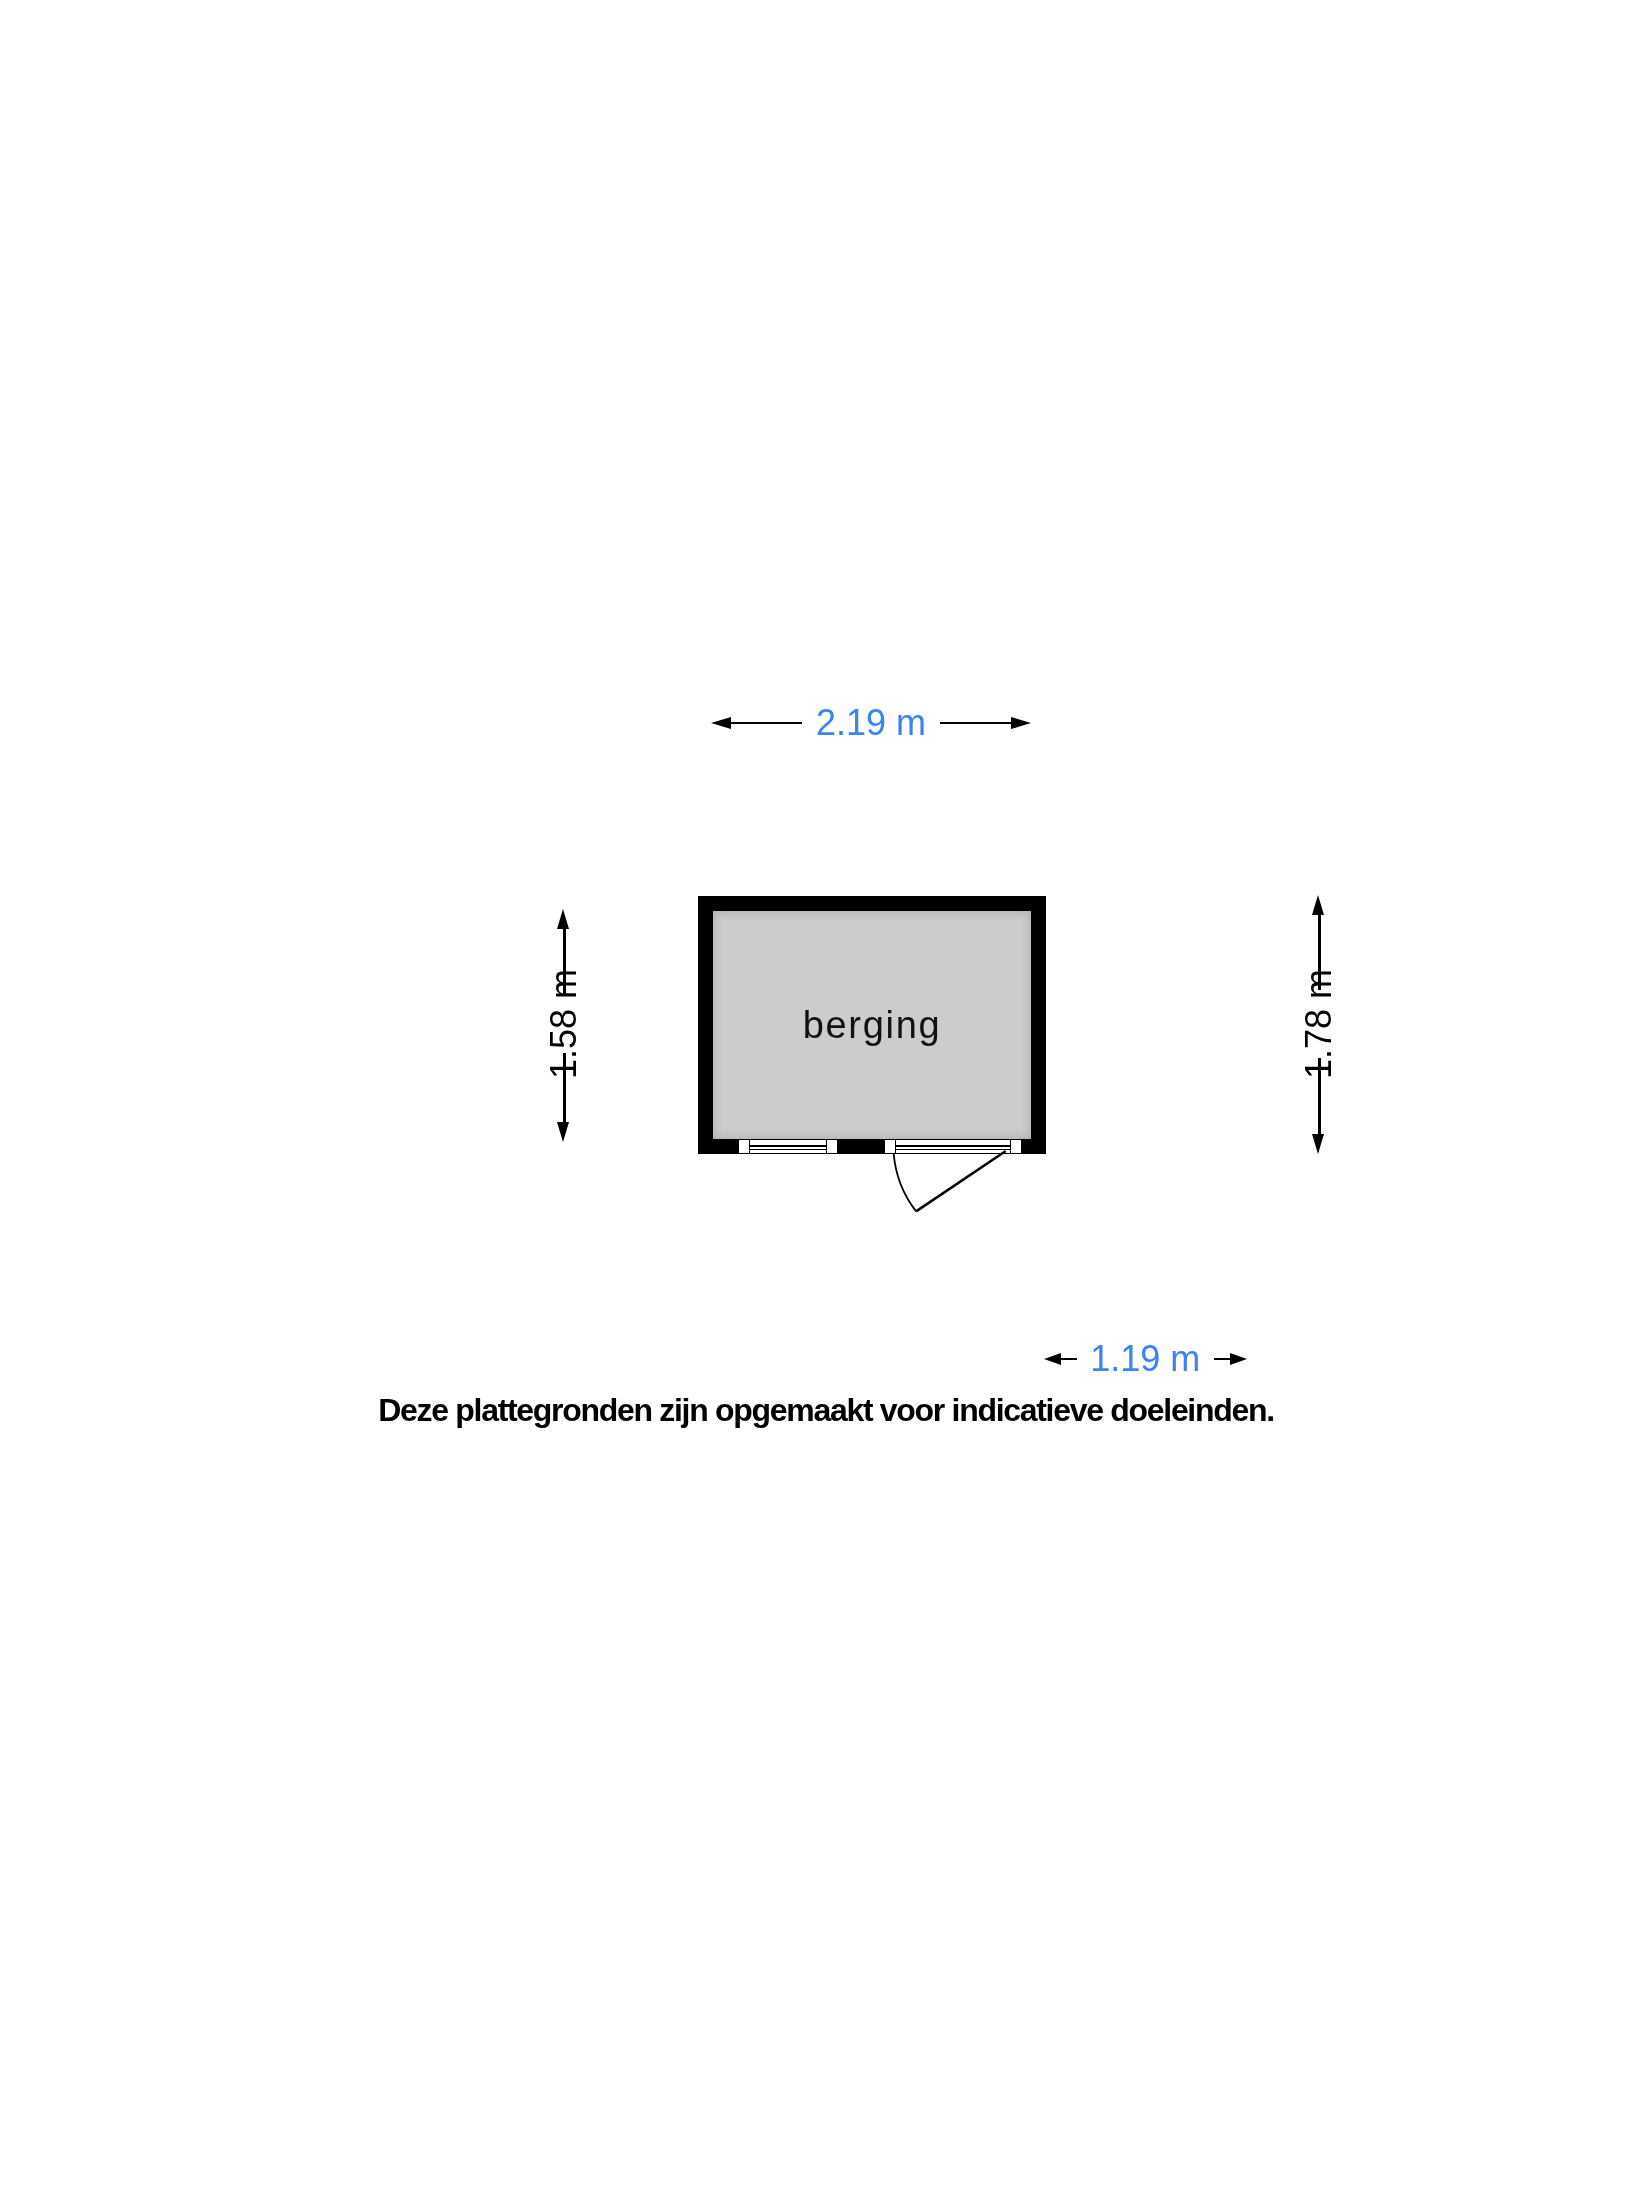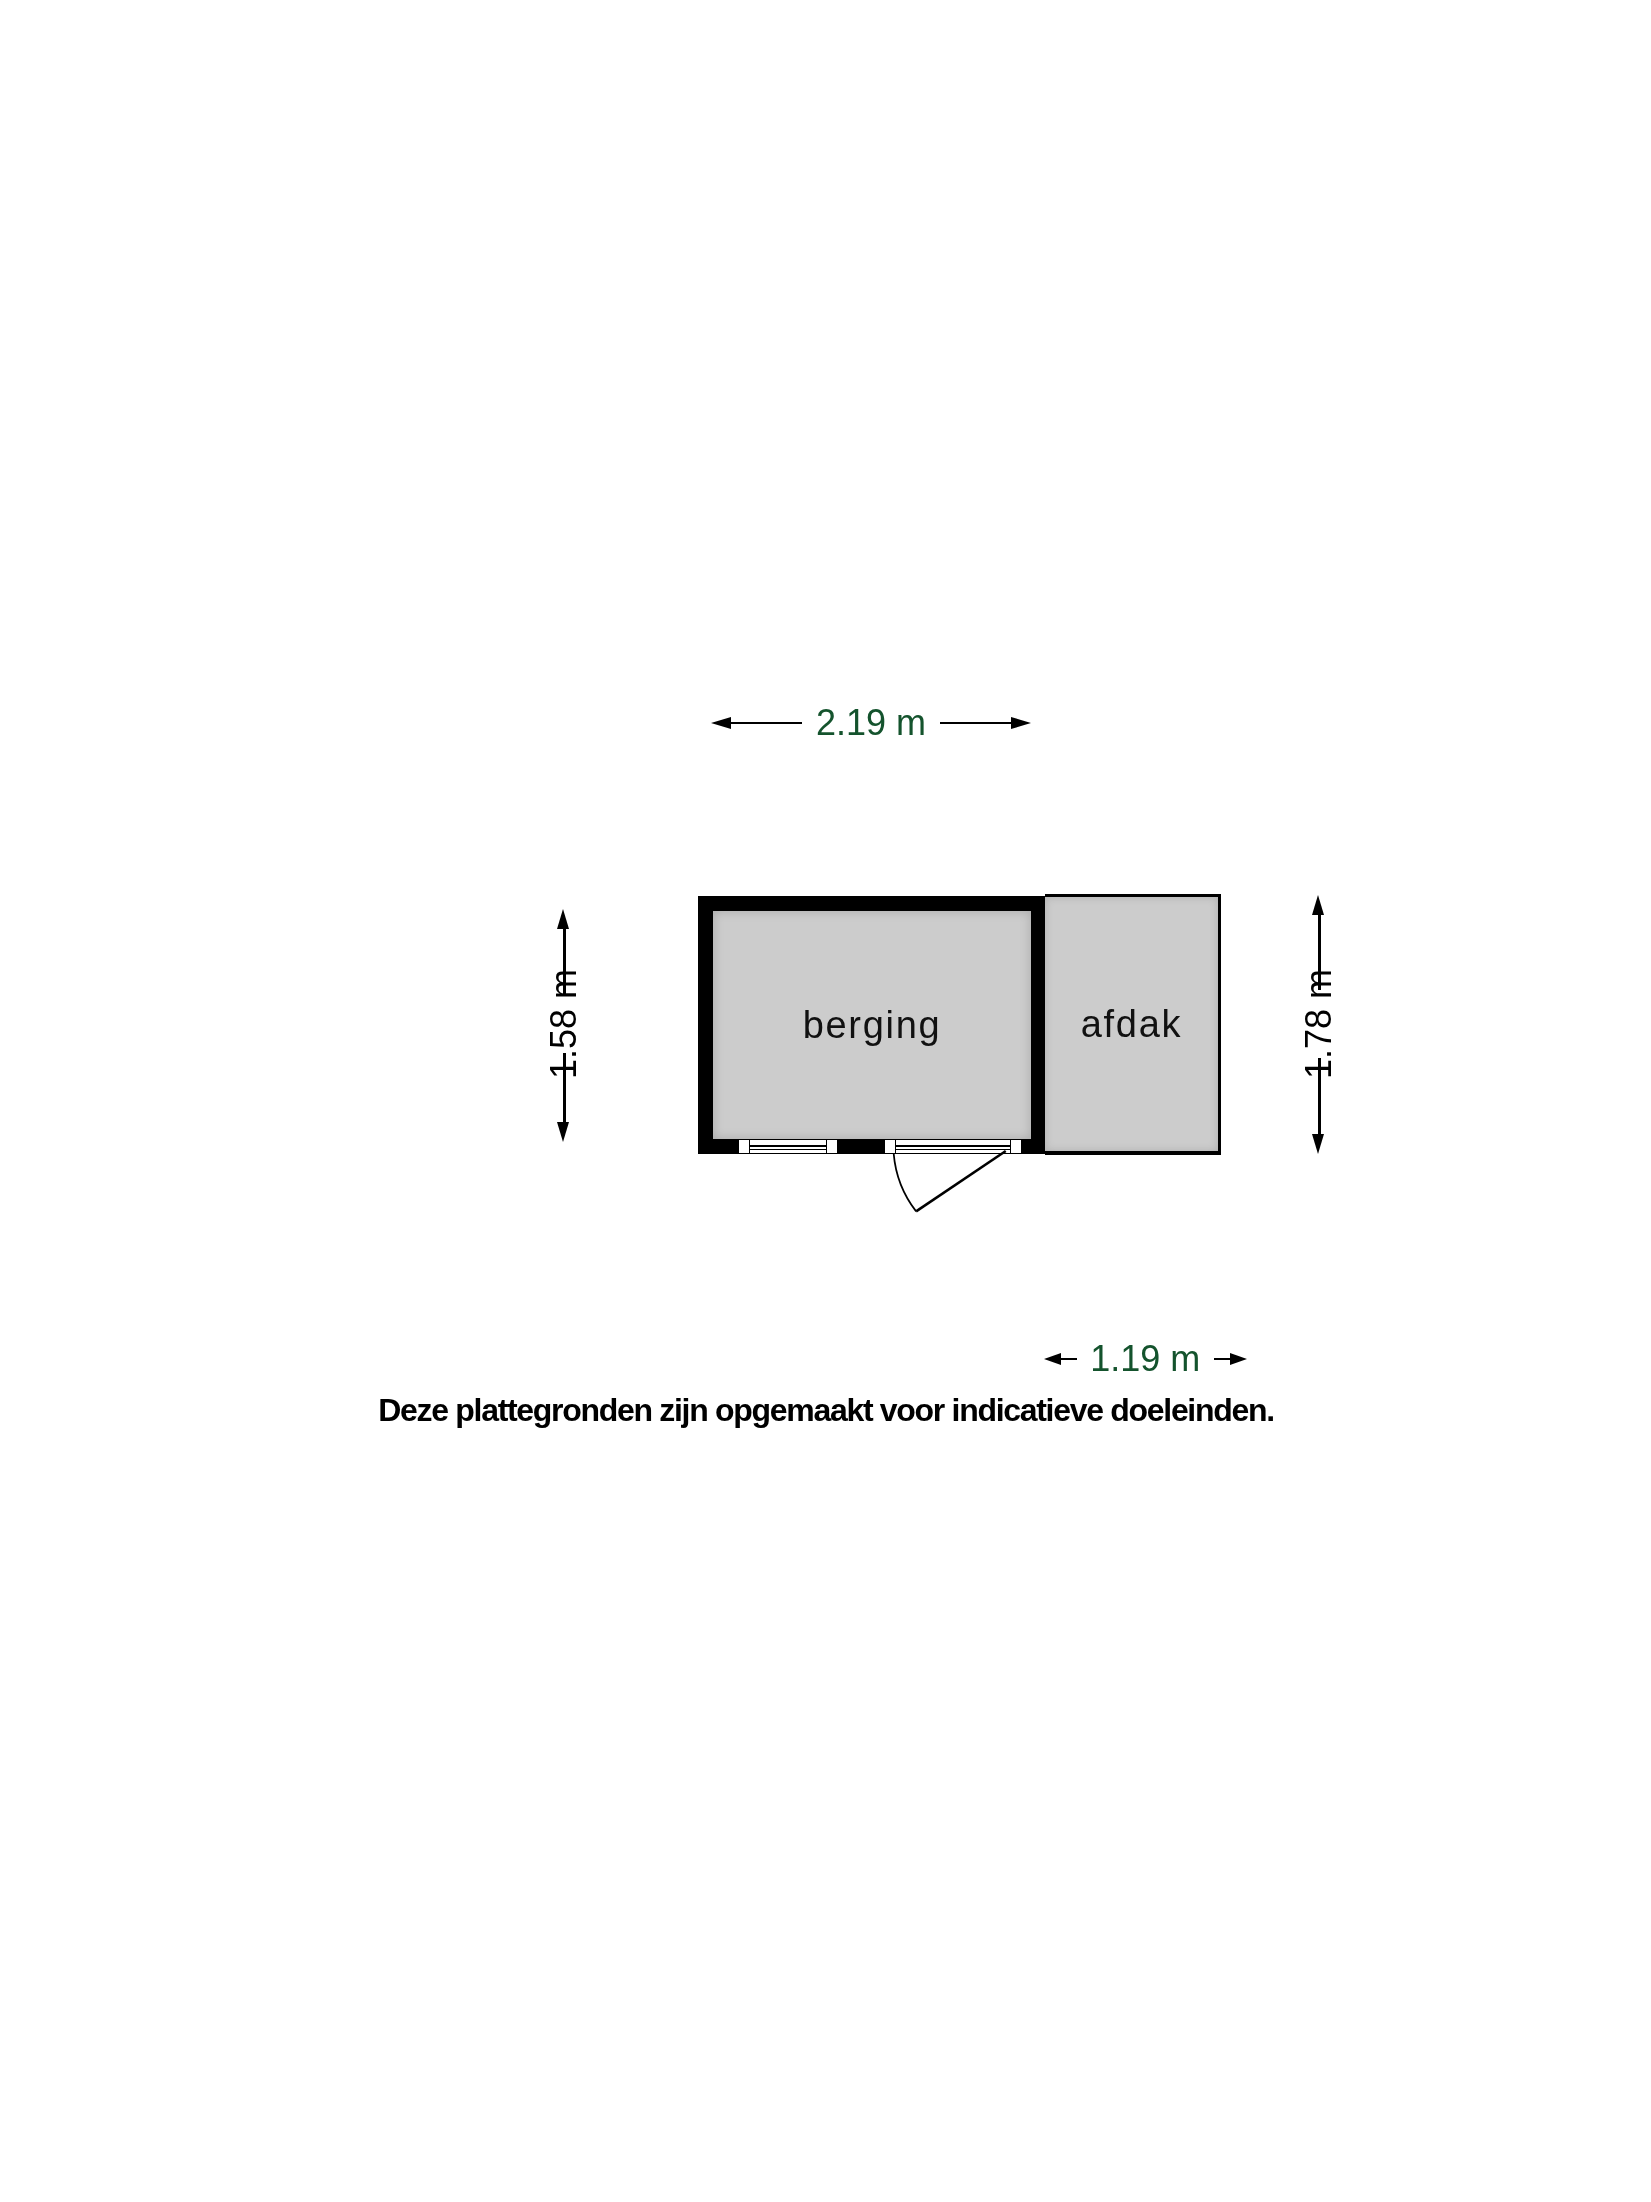--- a/index.html
+++ b/index.html
@@ -7,21 +7,21 @@
     position:relative;
     width:1652px;height:2203px;
     background:#ffffff;
     font-family:"Liberation Sans", sans-serif;
     overflow:hidden;
   }
   
   .dim-h{position:absolute;display:flex;align-items:center;height:38px;}
   .dim-h .dline{flex:1;height:2.6px;background:#000;}
   .dim-label{
-    font-size:36px;color:#14532d;white-space:nowrap;padding:0 13.8px;line-height:1;
+    font-size:36px;color:#3b82f6;white-space:nowrap;padding:0 13.8px;line-height:1;
   }
   .arr{width:0;height:0;}
   .arr-left{border-top:6.9px solid transparent;border-bottom:6.9px solid transparent;border-right:20.6px solid #000;}
   .arr-right{border-top:6.9px solid transparent;border-bottom:6.9px solid transparent;border-left:20.6px solid #000;}
   .arr-up{border-left:6.9px solid transparent;border-right:6.9px solid transparent;border-bottom:20.6px solid #000;}
   .arr-down{border-left:6.9px solid transparent;border-right:6.9px solid transparent;border-top:20.6px solid #000;}
   .vline{position:absolute;width:2.6px;background:#000;}
   .vlabel{
     position:absolute;font-size:36px;color:#000;white-space:nowrap;line-height:1;
     transform:translate(-50%,-50%) rotate(-90deg);
@@ -107,23 +107,20 @@
       <div class="win-cap cap-l"></div>
       <div class="win-cap cap-r"></div>
     </div>
   </div>
 
   <svg class="door-svg" width="181" height="108" viewBox="1015 1330 210 125">
     <path d="M 1039 1341 A 127 127 0 0 0 1065 1408" fill="none" stroke="#000" stroke-width="2"></path>
     <line x1="1169" y1="1338" x2="1065" y2="1408" stroke="#000" stroke-width="3"></line>
   </svg>
 
-  <div class="room-afdak">
-    <span class="room-label">afdak</span>
-  </div>
 
   <div>
     <div class="arr arr-up" style="position:absolute;left:557px;top:909px;"></div>
     <div class="vline" style="left:563px;top:927px;height:69px;"></div>
     <div class="vlabel" style="left:564px;top:1024px;">1.58 m</div>
     <div class="vline" style="left:563px;top:1053px;height:69px;"></div>
     <div class="arr arr-down" style="position:absolute;left:557px;top:1122px;"></div>
   </div>
 
   <div>

